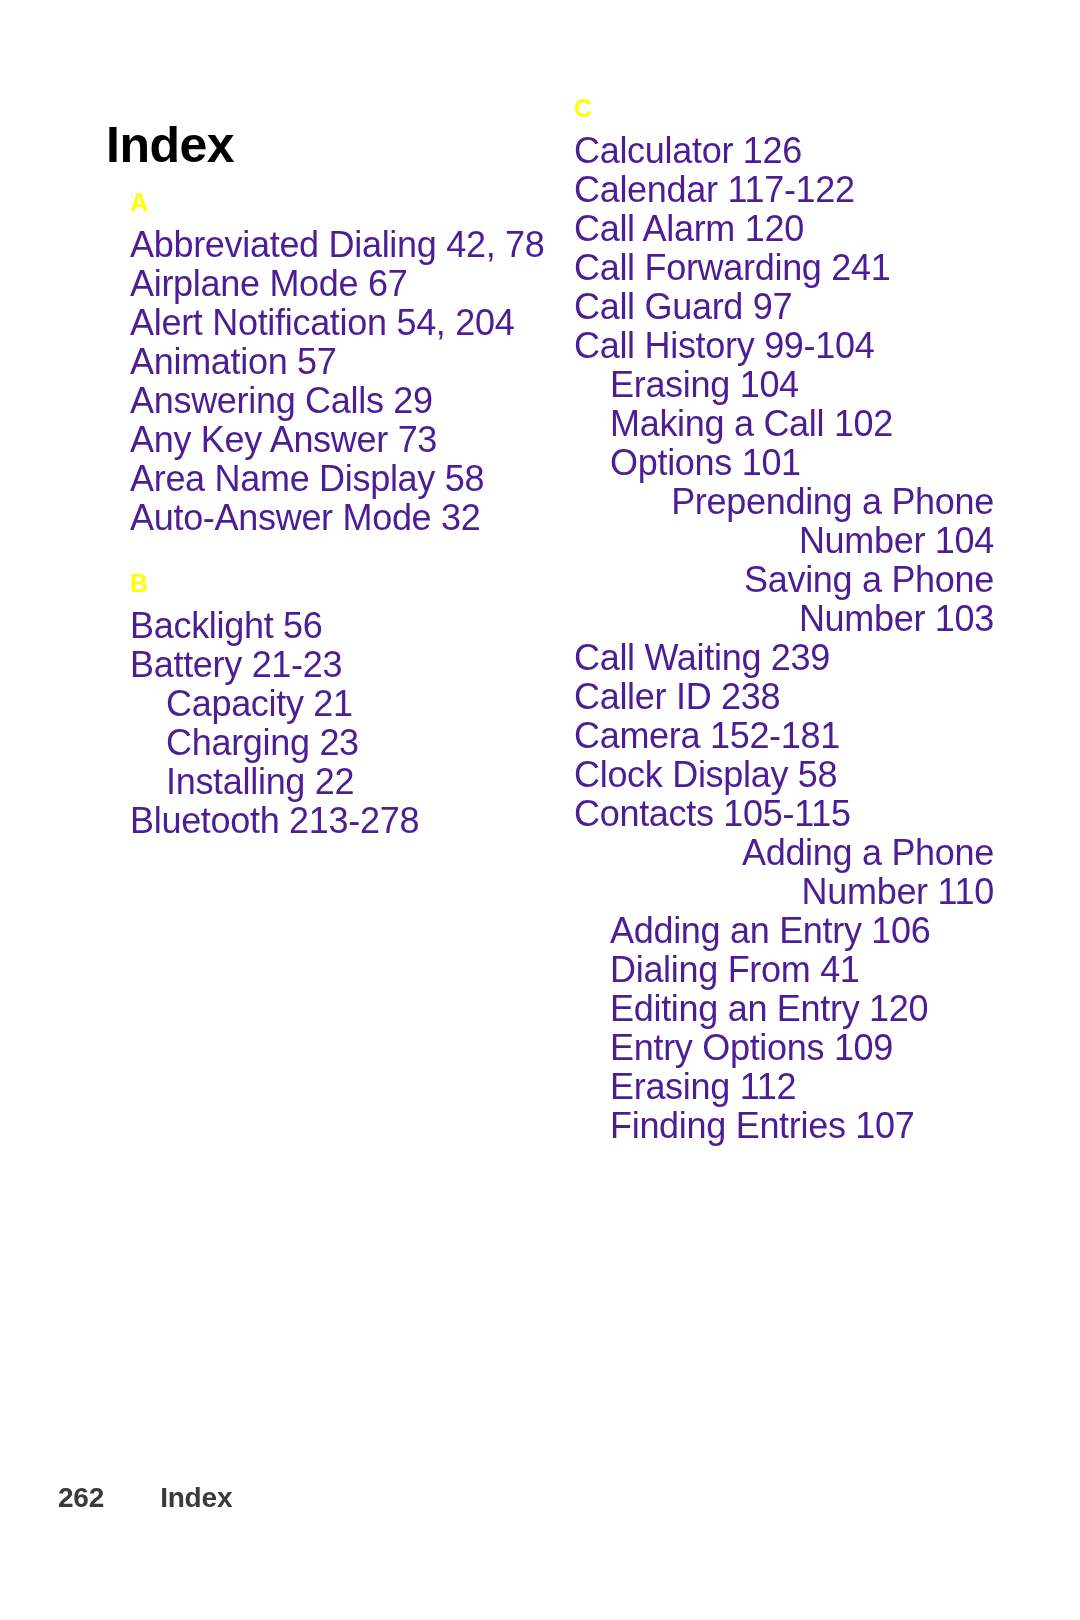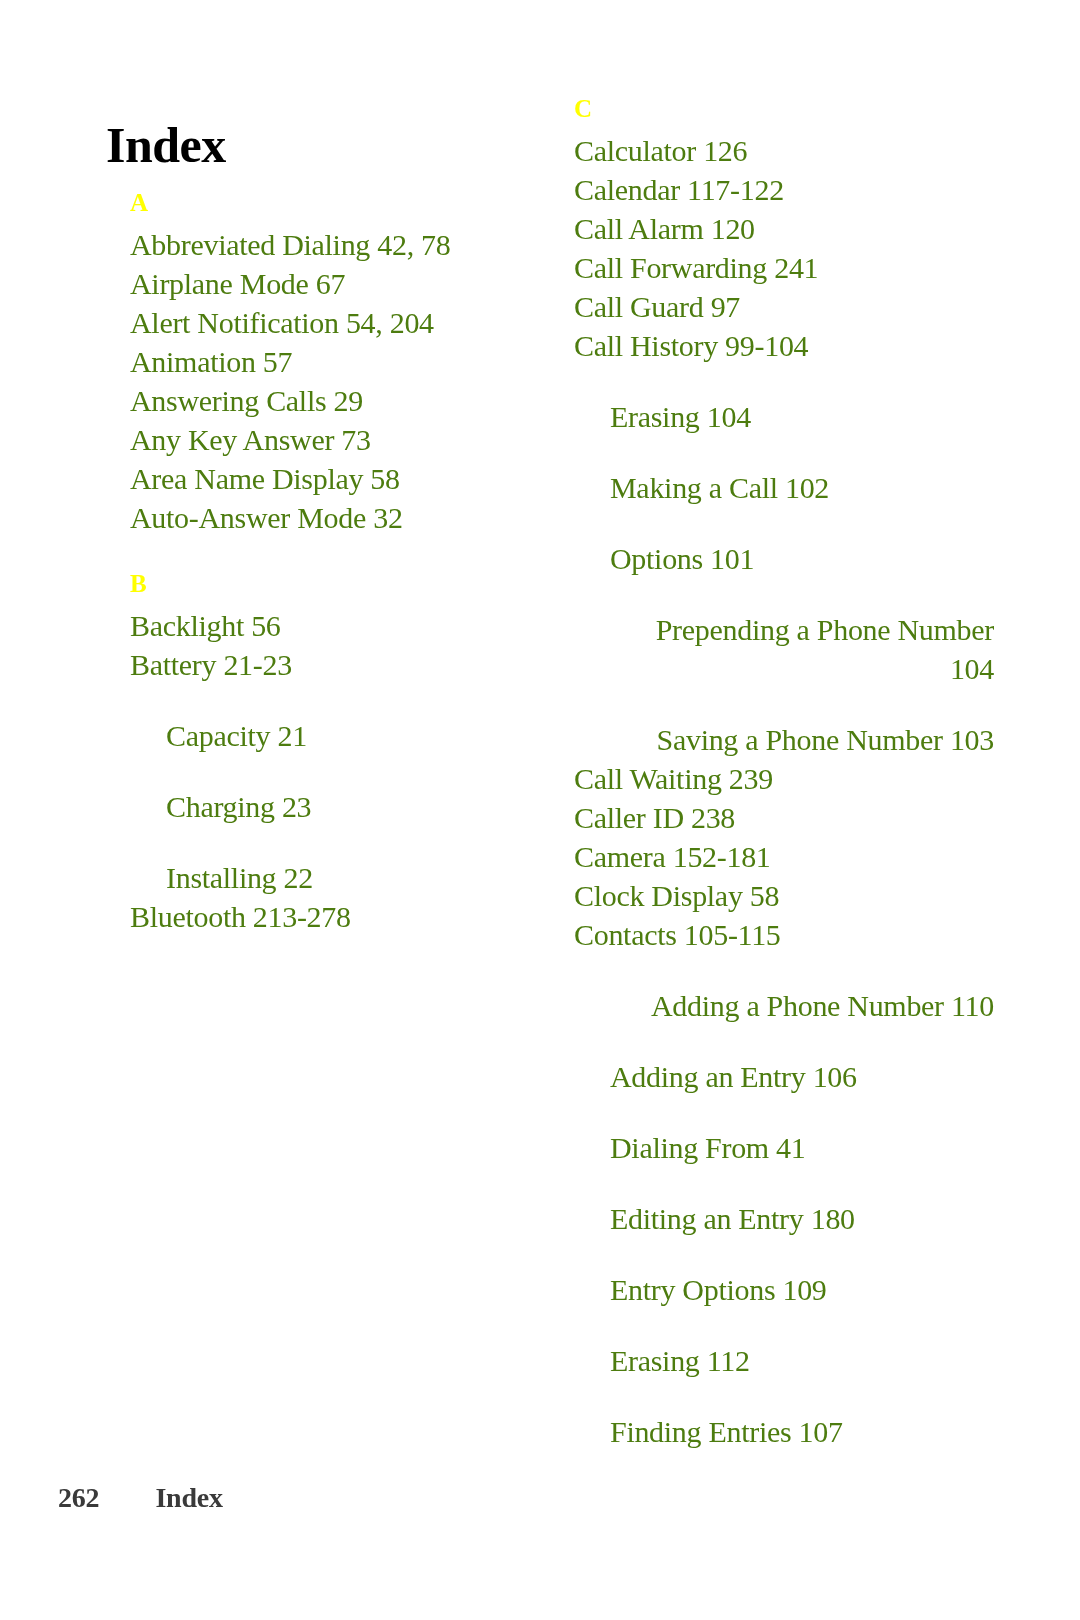--- a/index.html
+++ b/index.html
@@ -14,21 +14,20 @@
     -webkit-font-smoothing: antialiased;
     position: relative;
     overflow: hidden;
   }
 
   .page {
     position: relative;
     width: 1080px;
     height: 1168px;
     box-sizing: border-box;
-    font-family: Liberation Serif, serif;
   }
 
   
   .page-title {
     position: absolute;
     left: 106px;
     top: 86px;
     font-size: 50px;
     font-weight: bold;
     color: #000000;
@@ -60,35 +59,34 @@
     color: #ffff00;
     line-height: 1;
     margin-bottom: 10px;
   }
   .section + .section {
     margin-top: 34px;
   }
 
   
   .entry {
-    font-size: 30px;
+    font-size: 36px;
     font-weight: normal;
-    color: #4d7c0f;
+    color: #4c1d95;
     line-height: 39px;
     letter-spacing: -0.3px;
     white-space: pre-wrap;
   }
   .entry.level-1 {
     padding-left: 0;
     text-indent: 0;
   }
   .entry.level-2 {
     padding-left: 36px;
     text-indent: 0;
-    margin-top: 32px;
   }
   .entry.level-2.wrapped {
     padding-left: 58px;
     text-indent: -22px;
     text-align: right;
   }
 
   
   .footer {
     position: absolute;
@@ -159,21 +157,21 @@
             <div class="entry level-2 wrapped">Prepending a Phone Number 104</div>
             <div class="entry level-2 wrapped">Saving a Phone Number 103</div>
             <div class="entry level-1">Call Waiting 239</div>
             <div class="entry level-1">Caller ID 238</div>
             <div class="entry level-1">Camera 152-181</div>
             <div class="entry level-1">Clock Display 58</div>
             <div class="entry level-1">Contacts 105-115</div>
             <div class="entry level-2 wrapped">Adding a Phone Number 110</div>
             <div class="entry level-2">Adding an Entry 106</div>
             <div class="entry level-2">Dialing From 41</div>
-            <div class="entry level-2">Editing an Entry 180</div>
+            <div class="entry level-2">Editing an Entry 120</div>
             <div class="entry level-2">Entry Options 109</div>
             <div class="entry level-2">Erasing 112</div>
             <div class="entry level-2">Finding Entries 107</div>
           </div>
         </div>
     </div>
   </div>
 
   <div class="footer">
     <span class="footer-page-number">262</span>

